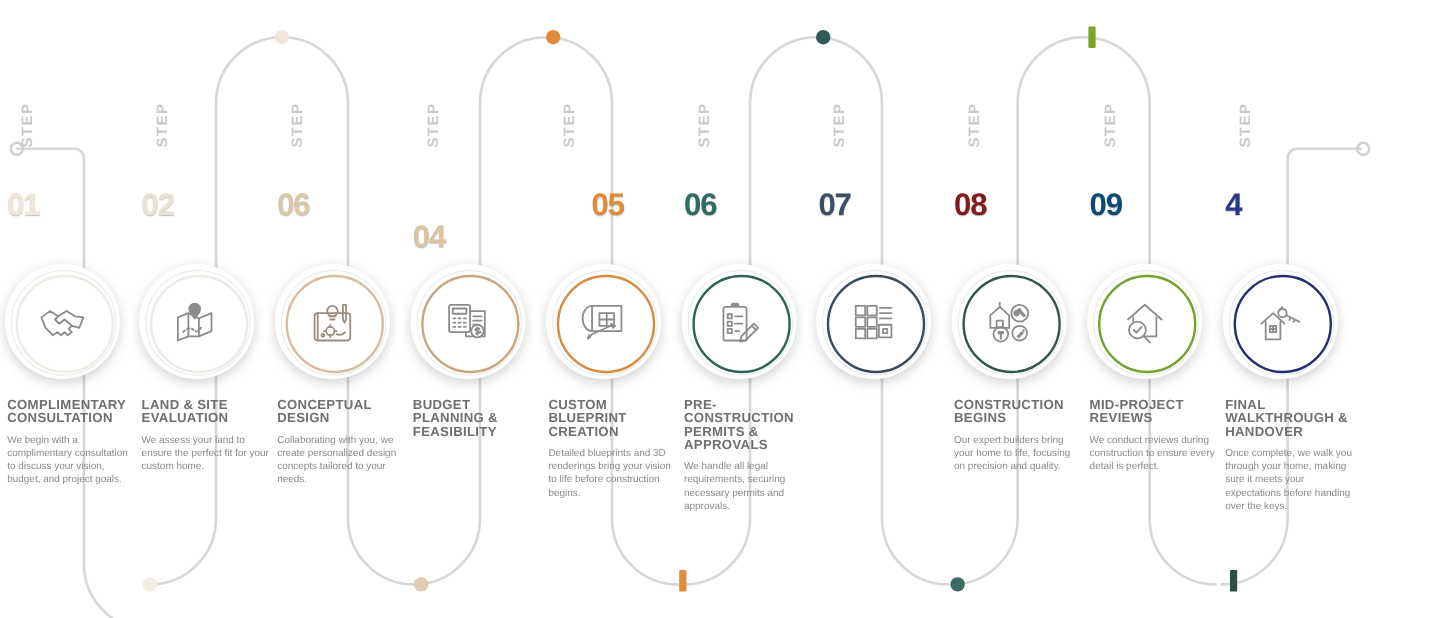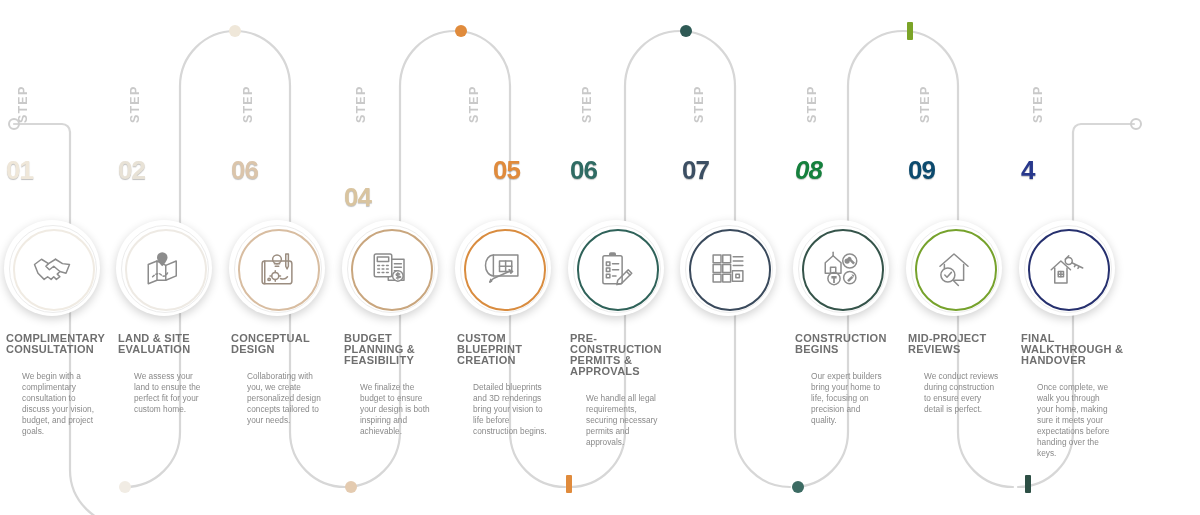--- a/index.html
+++ b/index.html
@@ -45,21 +45,21 @@
   .medal svg{position:relative;width:42px;height:42px;display:block;}
   .medal svg *{vector-effect:non-scaling-stroke;}
 
   
   .txt{position:absolute;left:6px;top:332px;width:108px;}
   .txt h3{
     margin:1px 0 6px 0;font-size:11px;line-height:11px;font-weight:700;
     letter-spacing:.25px;color:#6f6f6f;text-transform:uppercase;
   }
   .txt p{
-    margin:16px;font-size:8.3px;line-height:11px;color:#8a8a8a;font-weight:400;
+    margin:0;font-size:8.3px;line-height:11px;color:#8a8a8a;font-weight:400;
   }
 
   
   .cap{position:absolute;border-radius:50%;}
   .tab{position:absolute;border-radius:1px;}
 </style>
 </head>
 <body>
 
 <div id="stage">
@@ -170,21 +170,20 @@
         <rect x="9.5" y="11.5" width="13" height="5"></rect>
         <path d="M10 21 h2 M15 21 h2 M20 21 h2 M10 25 h2 M15 25 h2 M20 25 h2 M10 29 h2 M15 29 h2 M20 29 h2"></path>
         <path d="M26 14 h14 v24 h-18 v-4"></path>
         <path d="M29 19 h8 M29 23 h8 M29 27 h4"></path>
         <circle cx="33" cy="33" r="6" fill="#ffffff"></circle>
         <path d="M33 29.5 v7 M35 31 q-2 -1.5 -3.5 0 t3 2.5 t-3 2"></path>
       </svg>
     </div>
     <div class="txt">
       <h3>BUDGET PLANNING &amp; FEASIBILITY</h3>
-      <p>We finalize the budget to ensure your design is both inspiring and achievable.</p>
     </div>
   </div>
 
   <div class="step" style="left:451px;">
     <div class="numblock">
       <div class="steplabel">STEP</div>
       <div class="num" style="color:#e08b3c;text-shadow:0 1px 1px rgba(0,0,0,.25);margin-left:36px;">05</div>
     </div>
     <div class="medal">
       <div class="ring-outer"></div>
@@ -248,21 +247,21 @@
         <path d="M30 11 h11 M30 16 h11 M30 21 h11"></path>
         <rect x="29" y="27" width="12" height="12"></rect>
         <path d="M33 31 h4 v4 h-4 z"></path>
       </svg>
     </div>
   </div>
 
   <div class="step" style="left:789px;">
     <div class="numblock">
       <div class="steplabel">STEP</div>
-      <div class="num" style="color:#15803d;text-shadow:0 1px 1px rgba(0,0,0,.25);font-style:italic;">08</div>
+      <div class="num" style="color:#7f1d1d;text-shadow:0 1px 1px rgba(0,0,0,.25);">08</div>
     </div>
     <div class="medal">
       <div class="ring-outer"></div>
       <div class="ring-color" style="border-color:#35544a;"></div>
       <svg viewBox="0 0 48 48" fill="none" stroke="#8c8c8c" stroke-width="1.5" stroke-linecap="round" stroke-linejoin="round">
         <path d="M6 18 L15 10 L24 18 v12 h-18 z"></path>
         <path d="M12 30 v-7 h6 v7"></path>
         <path d="M15 6 v4"></path>
         <circle cx="34" cy="16" r="8"></circle>
         <path d="M31 13 a3 3 0 1 0 3 3 l4 4 l2 -2 l-4 -4 a3 3 0 0 0 -3 -3 z" fill="#8c8c8c" stroke="none"></path>

